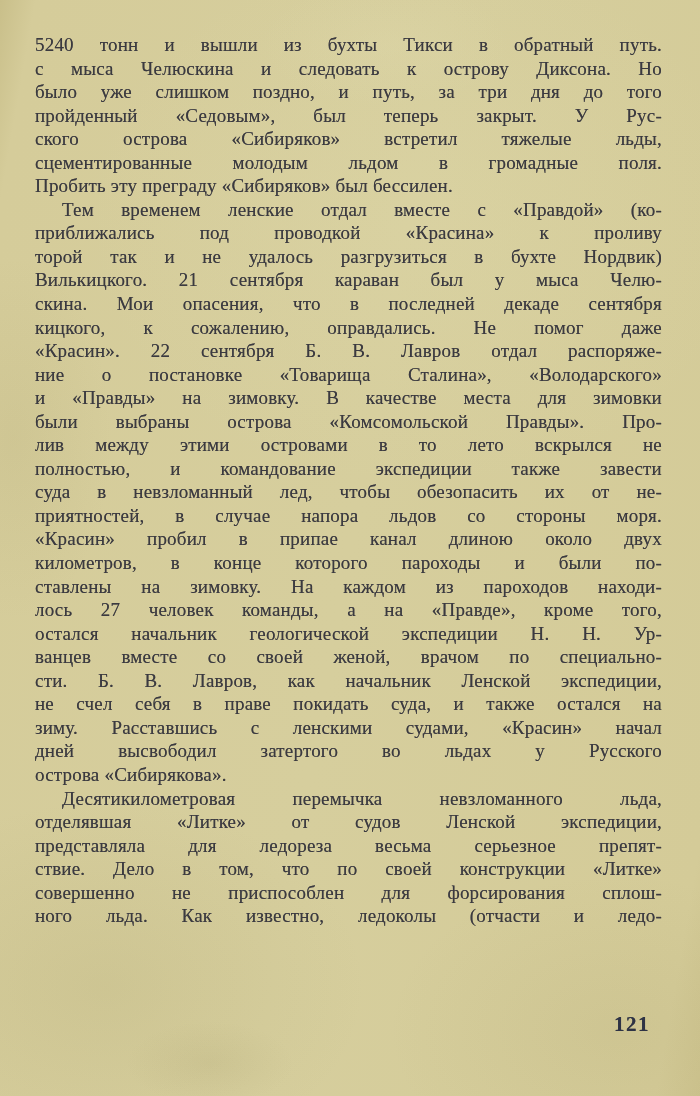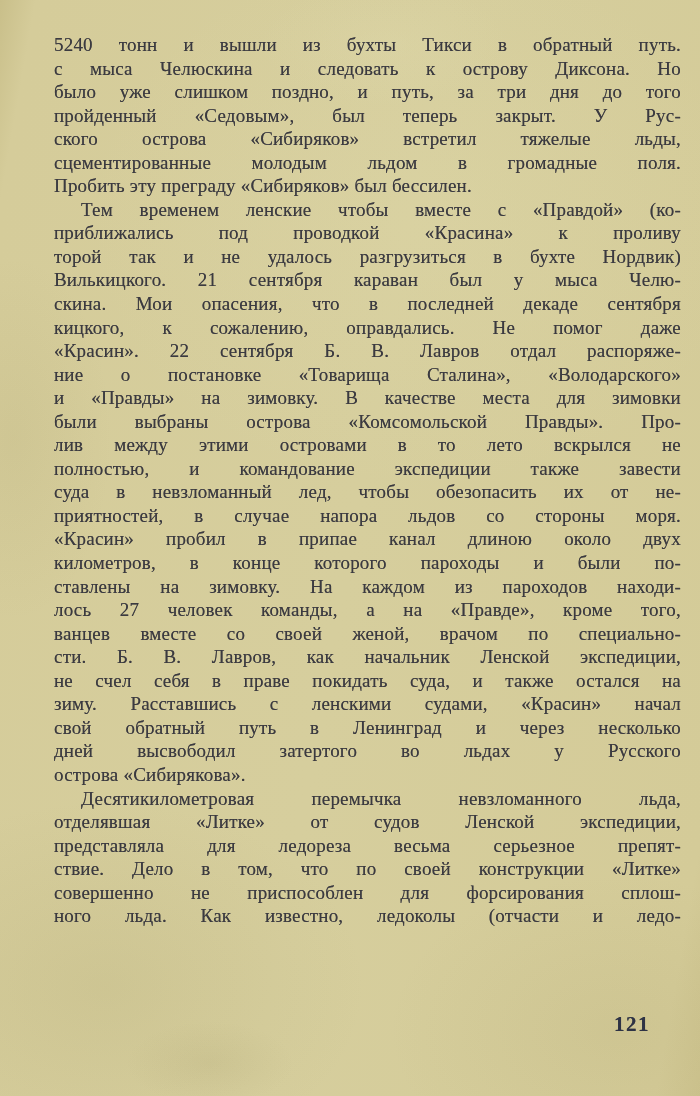--- a/index.html
+++ b/index.html
@@ -34,21 +34,20 @@
   .textcol {
     position: absolute;
     left: 35px;
     top: 33px;
     width: 627px;
     font-size: 19px;
     line-height: 23.55px;
     color: #3b3a40;
     letter-spacing: 0.2px;
     text-shadow: 0 0 0.5px rgba(59,58,64,0.65);
-    margin-left: 19px;
   }
   .line {
     height: 23.55px;
     text-align: justify;
     text-align-last: justify;
     white-space: nowrap; 
   }
   .line { white-space: normal; }
   .line.last {
     text-align-last: left;
@@ -72,43 +71,43 @@
 
 <div class="page">
   <div class="textcol" id="textcol">
       <div class="line">5240 тонн и вышли из бухты Тикси в обратный путь.</div>
       <div class="line">с мыса Челюскина и следовать к острову Диксона. Но</div>
       <div class="line">было уже слишком поздно, и путь, за три дня до того</div>
       <div class="line">пройденный «Седовым», был теперь закрыт. У Рус-</div>
       <div class="line">ского острова «Сибиряков» встретил тяжелые льды,</div>
       <div class="line">сцементированные молодым льдом в громадные поля.</div>
       <div class="line last">Пробить эту преграду «Сибиряков» был бессилен.</div>
-      <div class="line indent">Тем временем ленские чтобы вместе с «Правдой» (ко-</div>
+      <div class="line indent">Тем временем ленские отдал вместе с «Правдой» (ко-</div>
       <div class="line">приближались под проводкой «Красина» к проливу</div>
       <div class="line">торой так и не удалось разгрузиться в бухте Нордвик)</div>
       <div class="line">Вилькицкого. 21 сентября караван был у мыса Челю-</div>
       <div class="line">скина. Мои опасения, что в последней декаде сентября</div>
       <div class="line">кицкого, к сожалению, оправдались. Не помог даже</div>
       <div class="line">«Красин». 22 сентября Б. В. Лавров отдал распоряже-</div>
       <div class="line">ние о постановке «Товарища Сталина», «Володарского»</div>
       <div class="line">и «Правды» на зимовку. В качестве места для зимовки</div>
       <div class="line">были выбраны острова «Комсомольской Правды». Про-</div>
       <div class="line">лив между этими островами в то лето вскрылся не</div>
       <div class="line">полностью, и командование экспедиции также завести</div>
       <div class="line">суда в невзломанный лед, чтобы обезопасить их от не-</div>
       <div class="line">приятностей, в случае напора льдов со стороны моря.</div>
       <div class="line">«Красин» пробил в припае канал длиною около двух</div>
       <div class="line">километров, в конце которого пароходы и были по-</div>
       <div class="line">ставлены на зимовку. На каждом из пароходов находи-</div>
       <div class="line">лось 27 человек команды, а на «Правде», кроме того,</div>
+      <div class="line">остался начальник геологической экспедиции Н. Н. Ур-</div>
       <div class="line">ванцев вместе со своей женой, врачом по специально-</div>
       <div class="line">сти. Б. В. Лавров, как начальник Ленской экспедиции,</div>
       <div class="line">не счел себя в праве покидать суда, и также остался на</div>
       <div class="line">зиму. Расставшись с ленскими судами, «Красин» начал</div>
-      <div class="line">свой обратный путь в Ленинград и через несколько</div>
       <div class="line">дней высвободил затертого во льдах у Русского</div>
       <div class="line last">острова «Сибирякова».</div>
       <div class="line indent">Десятикилометровая перемычка невзломанного льда,</div>
       <div class="line">отделявшая «Литке» от судов Ленской экспедиции,</div>
       <div class="line">представляла для ледореза весьма серьезное препят-</div>
       <div class="line">ствие. Дело в том, что по своей конструкции «Литке»</div>
       <div class="line">совершенно не приспособлен для форсирования сплош-</div>
       <div class="line">ного льда. Как известно, ледоколы (отчасти и ледо-</div>
     </div>
   <div class="folio">121</div>

